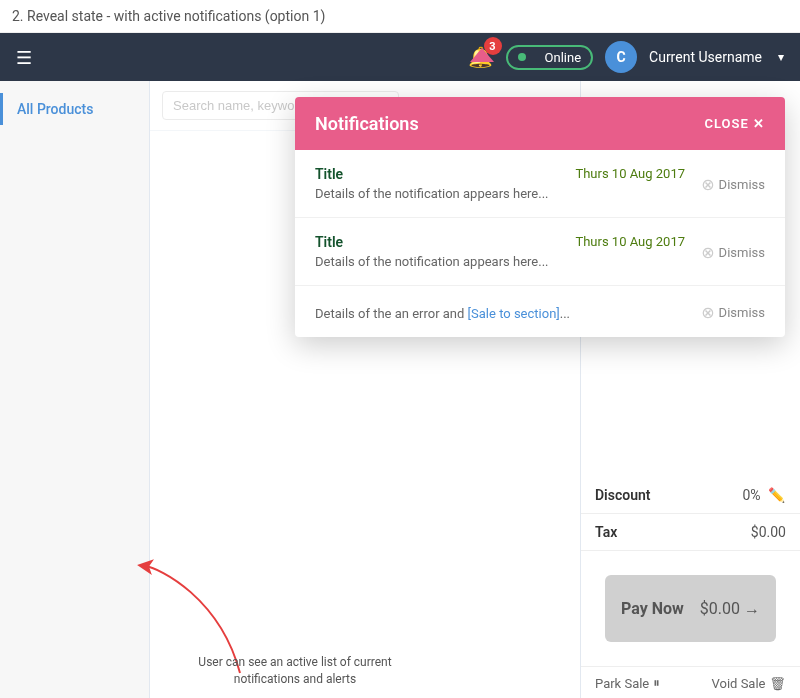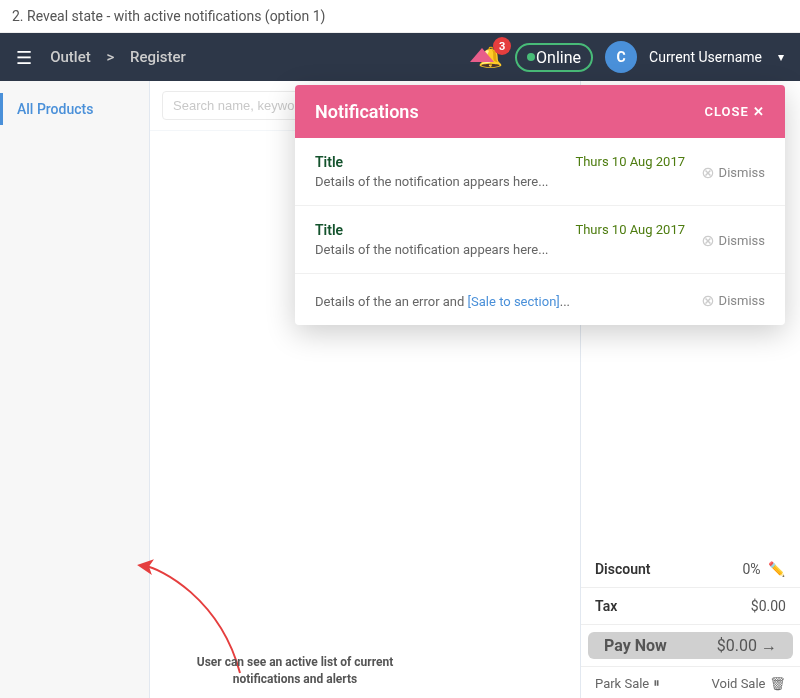--- a/index.html
+++ b/index.html
@@ -33,24 +33,24 @@
       display: flex;
       align-items: center;
       justify-content: center;
       font-weight: bold;
     }
     .online-badge {
       border: 2px solid #48bb78;
       border-radius: 20px;
       padding: 3px 10px;
       color: #fff;
-      font-size: 16px;
-      display: flex;
-      align-items: center;
-      gap: 1px;
+      font-size: 13px;
+      display: flex;
+      align-items: center;
+      gap: 19px;
     }
     .green-dot { width: 8px; height: 8px; background: #48bb78; border-radius: 50%; display: inline-block; }
     .user-avatar {
       width: 32px; height: 32px; border-radius: 50%; background: #4a90d9;
       display: flex; align-items: center; justify-content: center;
       color: #fff; font-weight: bold; font-size: 14px;
     }
     .username { color: #fff; font-size: 14px; }
     .chevron-down { color: #fff; font-size: 12px; margin-left: 4px; }
 
@@ -123,24 +123,24 @@
       align-items: center;
       padding: 10px 14px;
       border-bottom: 1px solid #eee;
       font-size: 14px;
     }
     .right-panel-row .label { font-weight: 600; color: #333; }
     .right-panel-row .value { color: #555; }
     .edit-icon { color: #888; cursor: pointer; font-size: 14px; }
 
     .pay-button {
-      margin: 7px;
+      margin: 24px;
       background: #d0d0d0;
       border-radius: 6px;
-      padding: 4px 16px;
+      padding: 24px 16px;
       display: flex;
       justify-content: space-between;
       align-items: center;
       cursor: pointer;
     }
     .pay-button .pay-label { font-weight: 700; font-size: 16px; color: #555; }
     .pay-button .pay-amount { font-size: 16px; color: #555; }
 
     .bottom-actions {
       display: flex;
@@ -153,21 +153,21 @@
       color: #666;
       cursor: pointer;
       display: flex;
       align-items: center;
       gap: 4px;
     }
 
     
     .notifications-overlay {
       position: absolute;
-      top: 4px;
+      top: 16px;
       left: 145px;
       width: 490px;
       background: #fff;
       border-radius: 4px;
       box-shadow: 0 8px 30px rgba(0,0,0,0.2);
       z-index: 100;
       overflow: hidden;
     }
     .notifications-header {
       background: #e85d8a;
@@ -238,25 +238,20 @@
       z-index: 101;
     }
   </style>
 </head>
 <body>
 
 <div style="padding: 8px 12px; font-size: 14px; color: #555; border-bottom: 1px solid #eee;">2. Reveal state - with active notifications (option 1)</div>
 
 <div class="top-nav">
   <span class="hamburger-icon">☰</span>
-  <span class="breadcrumb">
-    <span>Outlet</span>
-    <span>&gt;</span>
-    <span>Register</span>
-  </span>
   <div class="nav-right">
     <div class="bell-wrapper">
       <span class="bell-icon">🔔</span>
       <span class="badge">3</span>
     </div>
     <div class="online-badge">
       <span class="green-dot"></span>
       <span>Online</span>
     </div>
     <div class="user-avatar">C</div>
@@ -366,13 +361,13 @@
 <svg style="position:absolute; bottom:0; left:0; width:800px; height:180px; pointer-events:none; z-index:200;">
 
   <path d="M 240 155 C 220 80, 160 50, 145 48" stroke="#e53e3e" stroke-width="2" fill="none" marker-end="url(#arrowhead)"></path>
   <defs>
     <marker id="arrowhead" markerWidth="8" markerHeight="8" refX="4" refY="4" orient="auto">
       <path d="M 0 0 L 8 4 L 0 8 L 2 4 Z" fill="#e53e3e"></path>
     </marker>
   </defs>
 </svg>
 
-<div style="position:absolute; bottom:10px; left:195px; font-size:12px; color:#555; text-align:center; width:200px; line-height:1.4; z-index:200; pointer-events:none;font-weight:bold;">User can see an active list of current notifications and alerts</div>
+<div style="position:absolute; bottom:10px; left:195px; font-size:12px; color:#555; text-align:center; width:200px; line-height:1.4; z-index:200; pointer-events:none;">User can see an active list of current notifications and alerts</div>
 
 </body></html>

